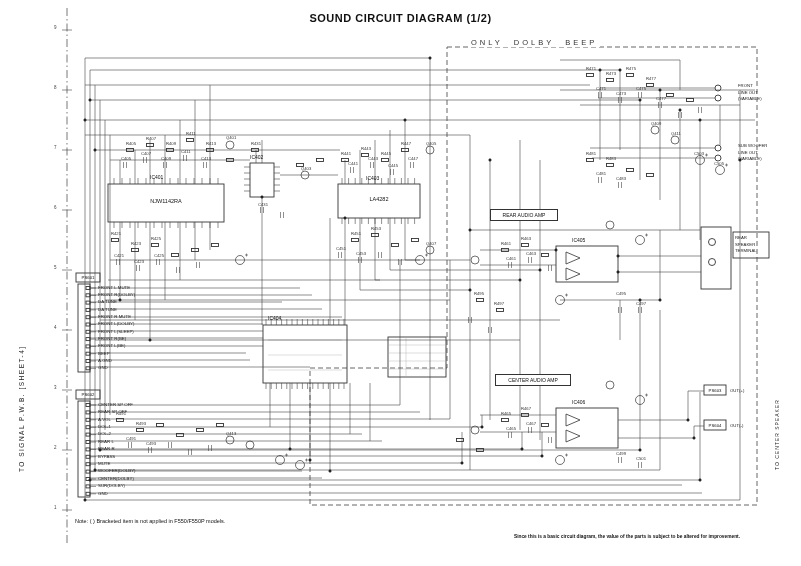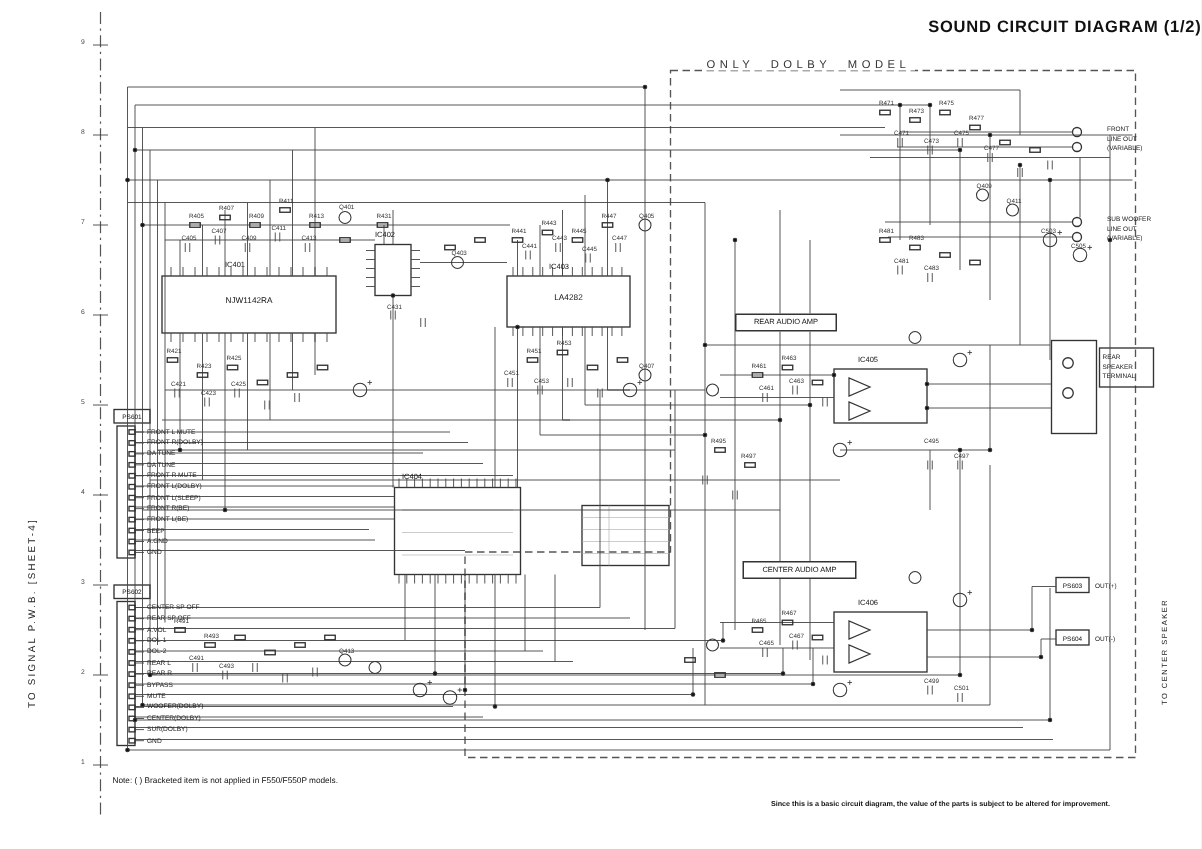--- a/index.html
+++ b/index.html
@@ -1,18 +1,18 @@
 <!DOCTYPE html>
 <html><head>
 <meta charset="utf-8">
 <style>
   html,body{margin:0;padding:0;background:#e8e8e8;}
   .page{position:relative;width:801px;height:566px;background:#ffffff;overflow:hidden;
         font-family:"Liberation Sans",sans-serif;color:#111;}
-  .title{position:absolute;left:0;top:12px;width:801px;text-align:right;
+  .title{position:absolute;left:0;top:12px;width:801px;text-align:center;
          font-size:11px;font-weight:bold;letter-spacing:0.5px;}
   .dolby{position:absolute;left:468px;top:38px;font-size:7.5px;letter-spacing:3px;
          word-spacing:6px;color:#333;background:#fff;padding:0 3px;}
   .vtext{position:absolute;transform:rotate(-90deg);transform-origin:0 0;
          white-space:nowrap;letter-spacing:1.5px;font-size:6.5px;color:#222;}
   .vtext2{position:absolute;transform:rotate(-90deg);transform-origin:0 0;
           white-space:nowrap;letter-spacing:1px;font-size:5px;color:#222;}
   .ref{position:absolute;font-size:5px;white-space:nowrap;line-height:1;}
   .part-name{position:absolute;text-align:center;font-size:5.5px;line-height:1;}
   .boxlbl{position:absolute;border:1px solid #333;background:#fff;text-align:center;
@@ -588,21 +588,21 @@
         <circle cx="85" cy="500" r="1.2" fill="#111" stroke="#333" stroke-width="0.7"></circle>
         <circle cx="90" cy="480" r="1.2" fill="#111" stroke="#333" stroke-width="0.7"></circle>
         <circle cx="95" cy="470" r="1.2" fill="#111" stroke="#333" stroke-width="0.7"></circle>
         <circle cx="100" cy="450" r="1.2" fill="#111" stroke="#333" stroke-width="0.7"></circle>
         <circle cx="640" cy="450" r="1.2" fill="#111" stroke="#333" stroke-width="0.7"></circle>
         <circle cx="700" cy="480" r="1.2" fill="#111" stroke="#333" stroke-width="0.7"></circle>
       </g>
   </svg>
 
   <div class="title">SOUND CIRCUIT DIAGRAM (1/2)</div>
-  <div class="dolby">ONLY DOLBY MODEL</div>
+  <div class="dolby">ONLY DOLBY BEEP</div>
   <div class="vtext" style="left:18px;top:472px;">TO SIGNAL P.W.B. [SHEET-4]</div>
   <div class="vtext2" style="left:774px;top:470px;">TO CENTER SPEAKER</div>
 
   <div class="boxlbl" style="left:490px;top:209px;width:66px;">REAR AUDIO AMP</div>
   <div class="boxlbl" style="left:495px;top:374px;width:74px;">CENTER AUDIO AMP</div>
 
   <div class="ref" style="left:150px;top:175px;">IC401</div>
   <div class="part-name" style="left:108px;top:199px;width:116px;">NJW1142RA</div>
   <div class="ref" style="left:250px;top:155px;">IC402</div>
   <div class="ref" style="left:366px;top:176px;">IC403</div>

